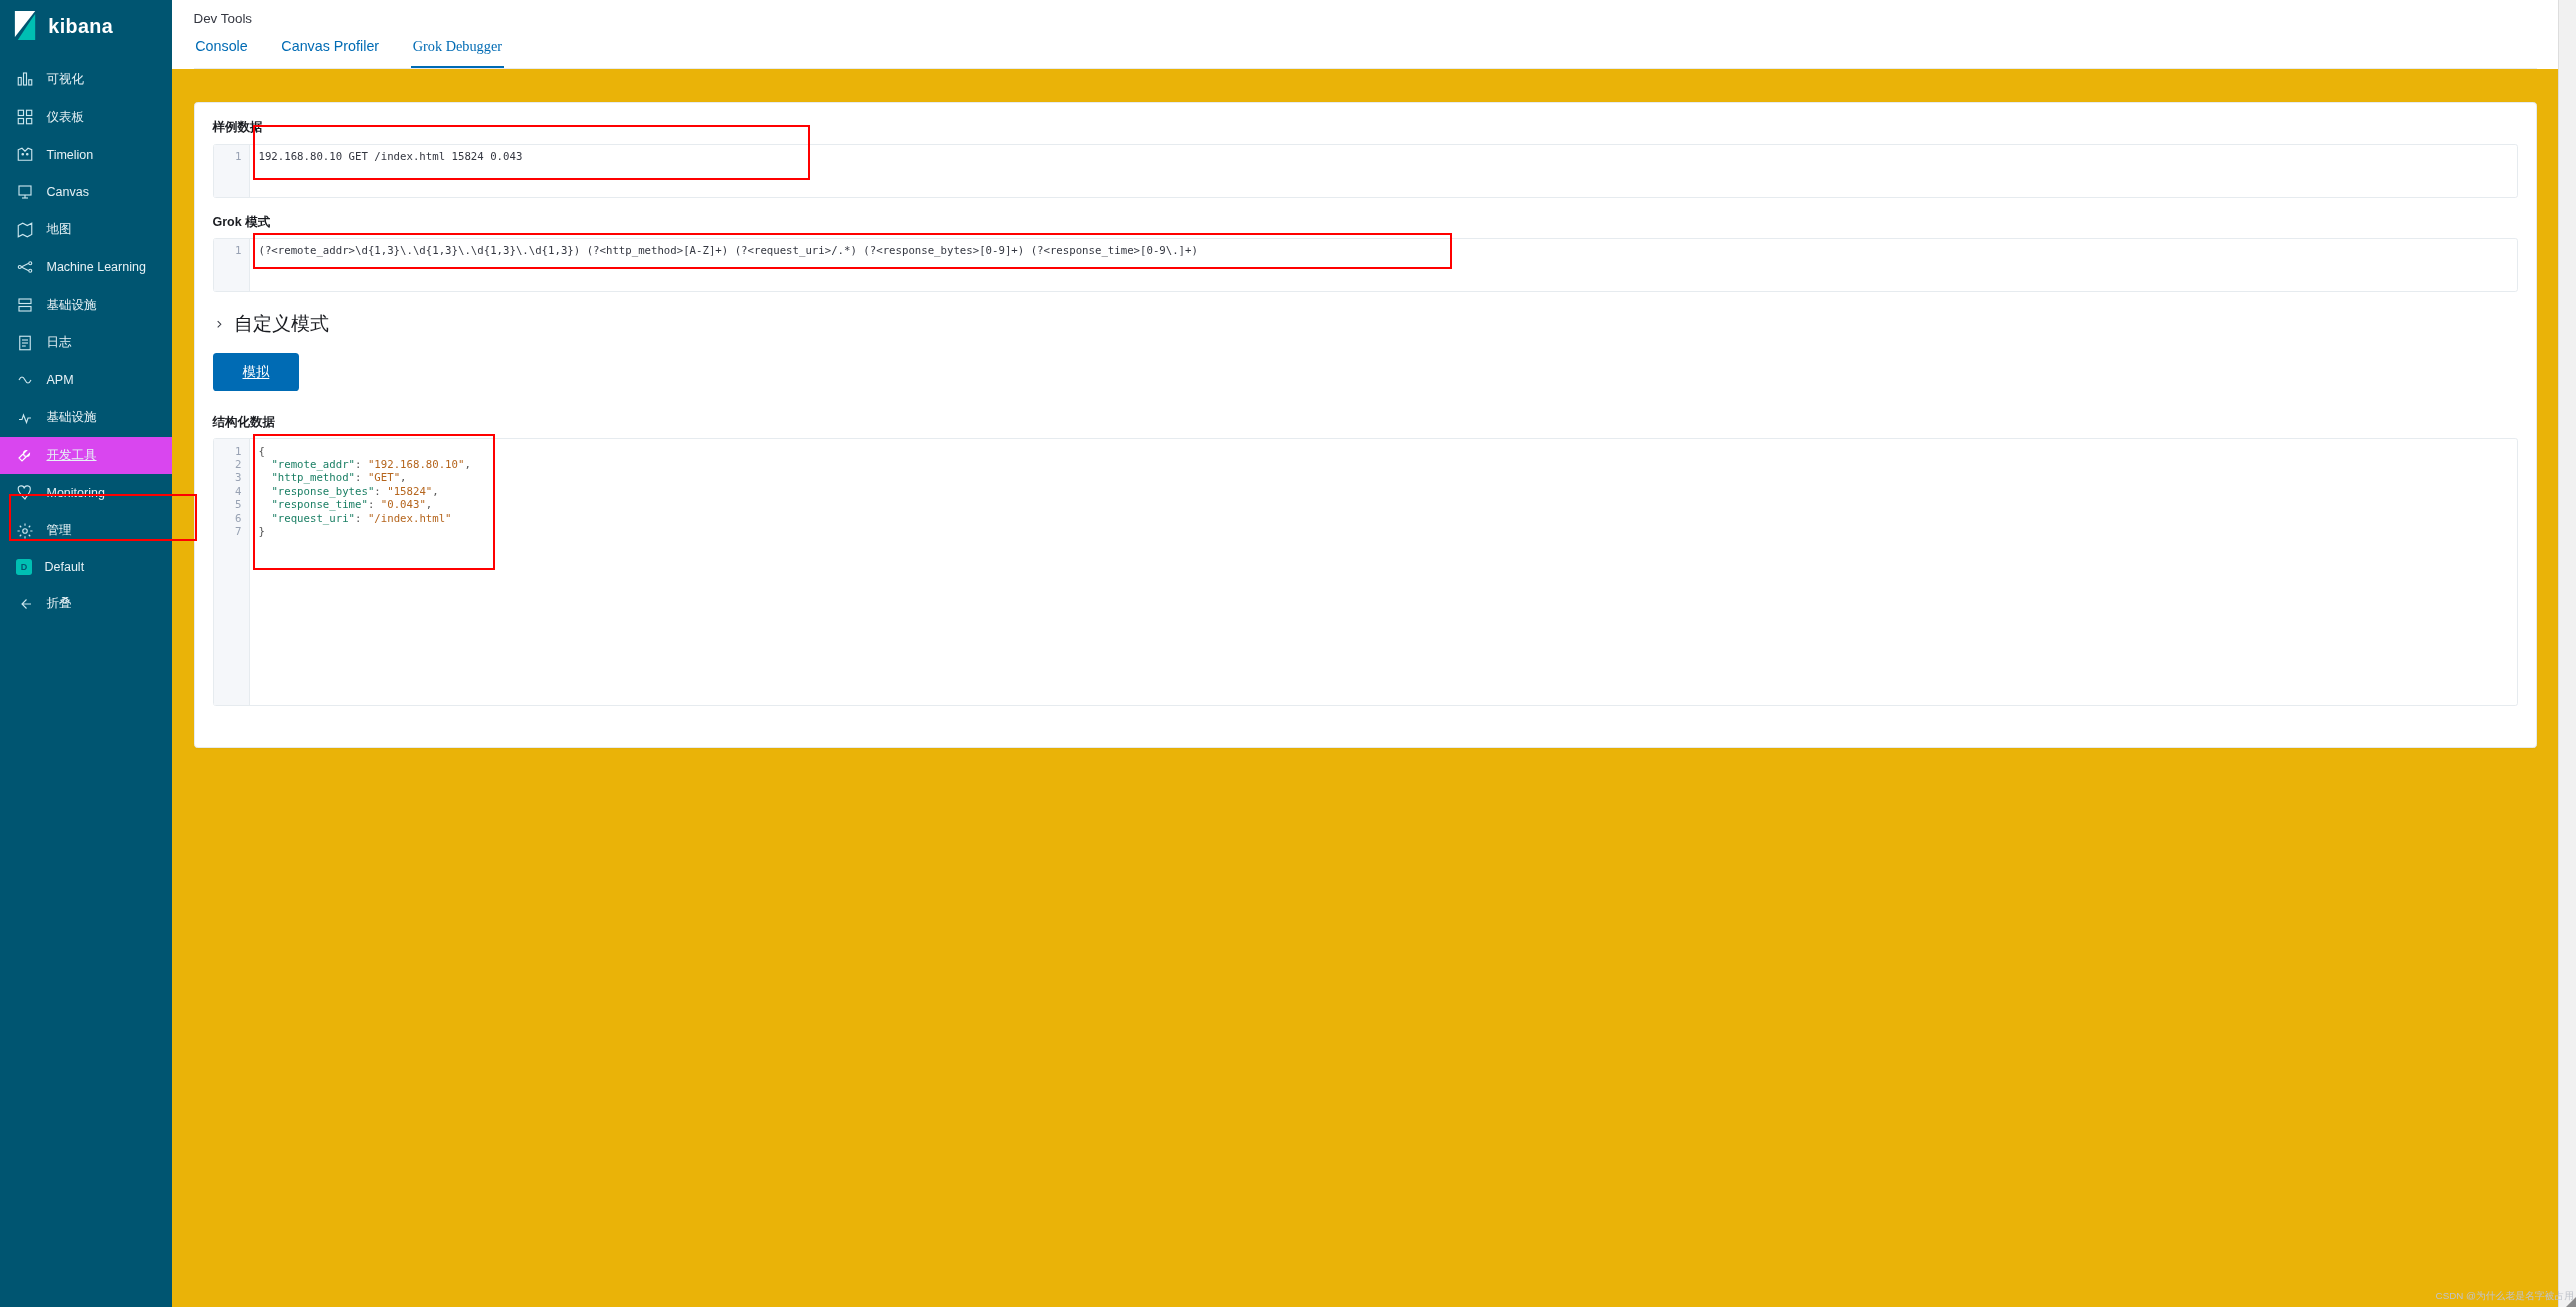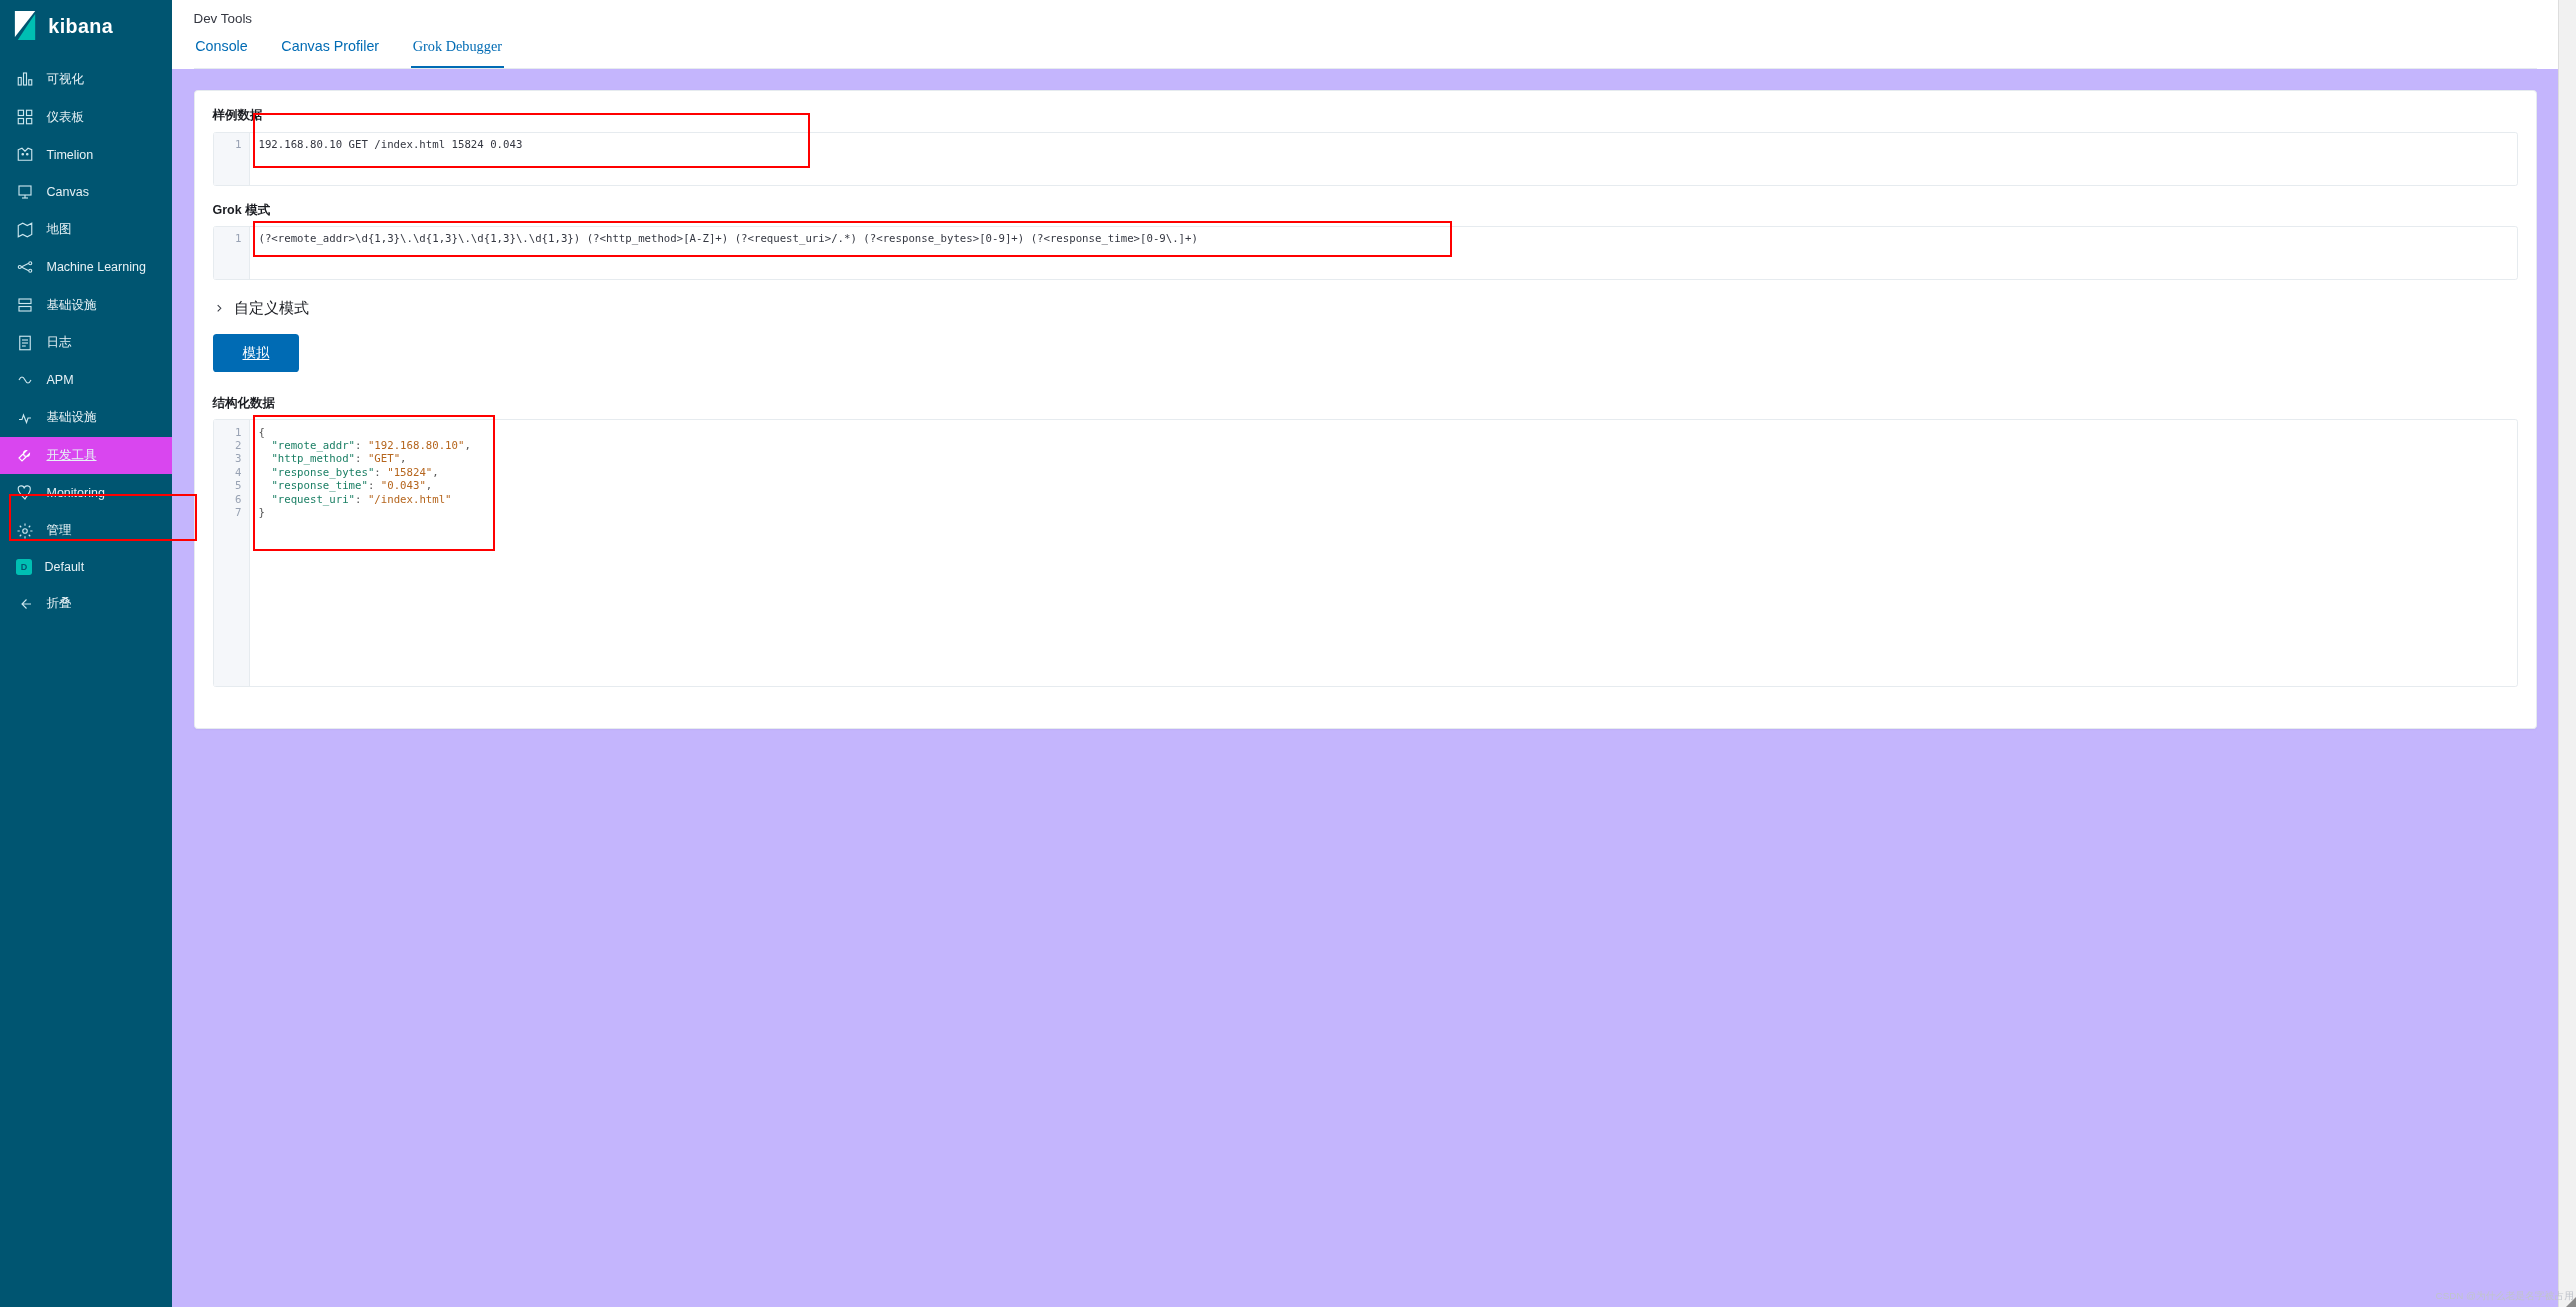--- a/index.html
+++ b/index.html
@@ -12,21 +12,21 @@
 .logo-area svg { width: 25px; height: 29px; }
 .logo-text { font-size: 19.7px; font-weight: 600; color: #fff; letter-spacing: 0.4px; }
 .nav-item { display: flex; align-items: center; gap: 12.5px; padding: 9.8px 16px; color: #e6f1f5; cursor: pointer; font-size: 12.5px; }
 .nav-item.active { background: #d946ef; text-decoration: underline; }
 .nav-item .icon { width: 18px; height: 18px; display: flex; align-items: center; justify-content: center; flex-shrink: 0; }
 .nav-item .icon svg { width: 18px; height: 18px; fill: none; stroke: #cce7ef; stroke-width: 1.5; }
 .nav-item.active .icon svg { stroke: #fff; }
 .nav-badge { width: 16px; height: 16px; background: #00bfb3; border-radius: 2.7px; display: flex; align-items: center; justify-content: center; font-size: 9px; font-weight: 700; color: #005571; }
 
 
-.main { flex: 1; background: #c4b5fd; display: flex; flex-direction: column; overflow: auto; }
+.main { flex: 1; background: #eab308; display: flex; flex-direction: column; overflow: auto; gap: 12px; }
 .header { padding: 10.7px 21.5px 0 21.5px; background: #fff; }
 .page-title { font-size: 13.4px; font-weight: 400; color: #343741; margin-bottom: 3.6px; }
 .tabs { display: flex; gap: 30px; border-bottom: 0.9px solid #e6ebef; margin-top: 12.5px; }
 .tab { padding: 0 1.8px 10.7px 1.8px; color: #006bb4; cursor: pointer; font-size: 14.3px; position: relative; }
 .tab.active { color: #006bb4; border-bottom: 2.7px solid #006bb4; font-family: Liberation Serif, serif; }
 
 .content { padding: 21.5px; }
 .panel { background: #fff; border: 0.9px solid #e6ebef; border-radius: 3.6px; box-shadow: 0 0.9px 1.8px rgba(0,0,0,0.03); padding: 16px 18px 25px 18px; }
 
 .section { margin-bottom: 16px; }
@@ -36,21 +36,21 @@
 .gutter { background: #f5f7fa; width: 36px; padding: 5.4px 7.2px 5.4px 0; text-align: right; color: #98a2b3; border-right: 0.9px solid #e6ebef; }
 .gutter div { line-height: 13.4px; }
 .code-body { flex: 1; padding: 5.4px 9px; white-space: pre; color: #343741; line-height: 13.4px; }
 
 .highlight-red { position: absolute; border: 2.7px solid #ff0000; pointer-events: none; }
 .hl-sample { left: 39px; top: -19.7px; width: 557px; height: 55px; }
 .hl-grok { left: 39px; top: -5.4px; width: 1199px; height: 36px; }
 .hl-output { left: 39px; top: -5.4px; width: 242px; height: 136px; }
 .hl-sidebar { position: absolute; border: 2.7px solid #ff0000; left: 9px; top: 494px; width: 188px; height: 47px; pointer-events: none; }
 
-.custom-patterns { display: flex; align-items: center; gap: 9px; margin: 19.7px 0 16px 0; cursor: pointer; color: #1a1c21; font-size: 15px; }
+.custom-patterns { display: flex; align-items: center; gap: 9px; margin: 19.7px 0 16px 0; cursor: pointer; color: #1a1c21; font-size: 19px; }
 .custom-patterns svg { width: 12.5px; height: 12.5px; }
 
 .simulate-btn { background: #006bb4; color: #fff; border: none; padding: 9.8px 30px; font-size: 13.4px; border-radius: 3.6px; cursor: pointer; text-decoration: underline; text-underline-offset: 1.8px; }
 
 
 .json-key { color: #1a7f64; }
 .json-str { color: #b5651d; }
 .json-punc { color: #555; }
 
 

